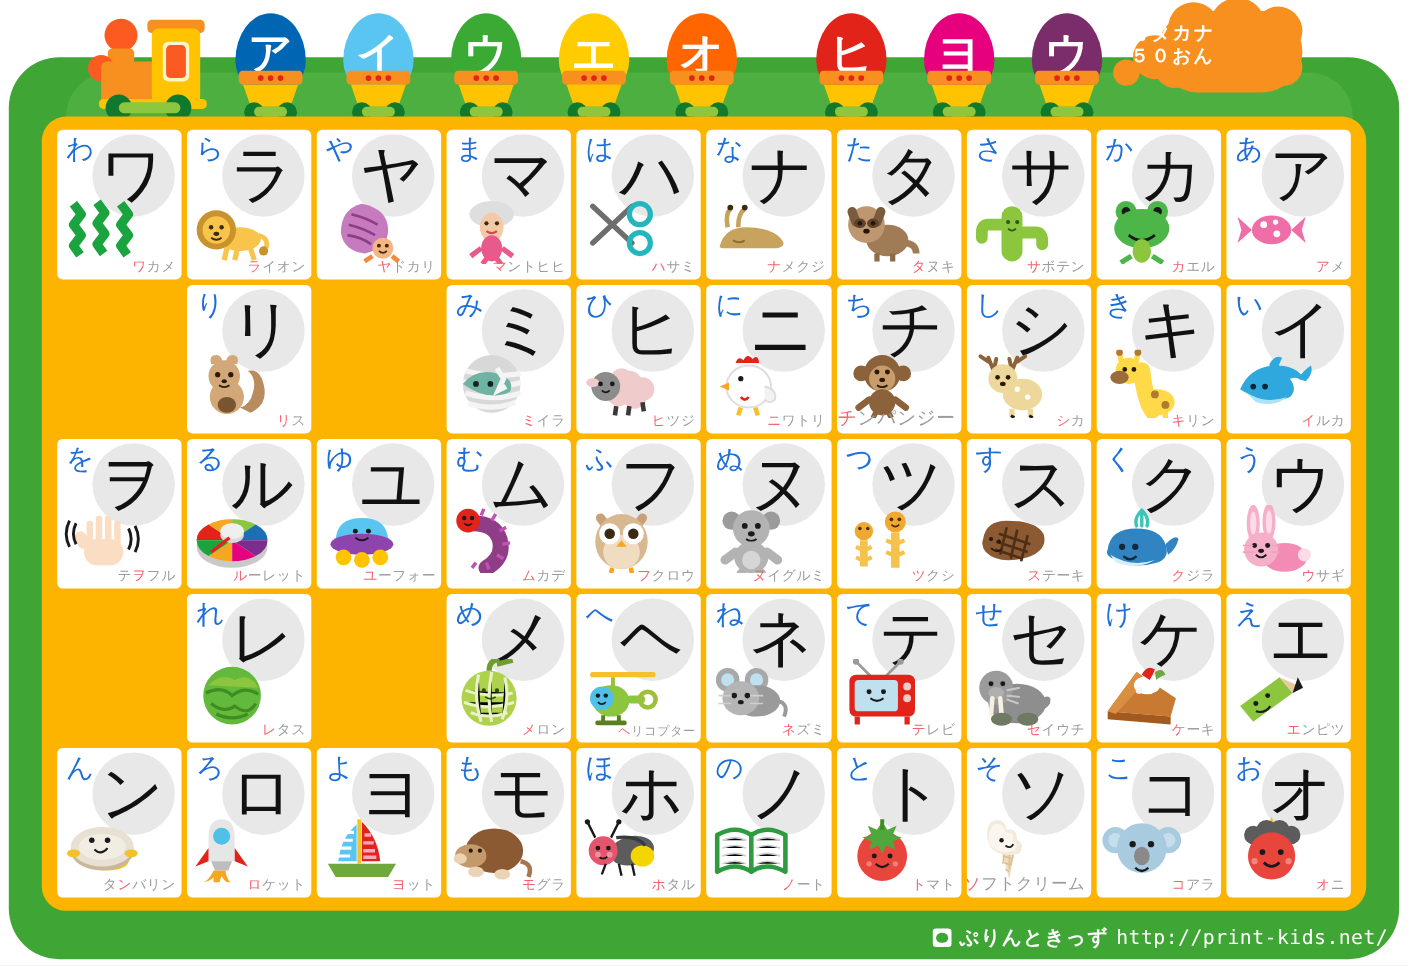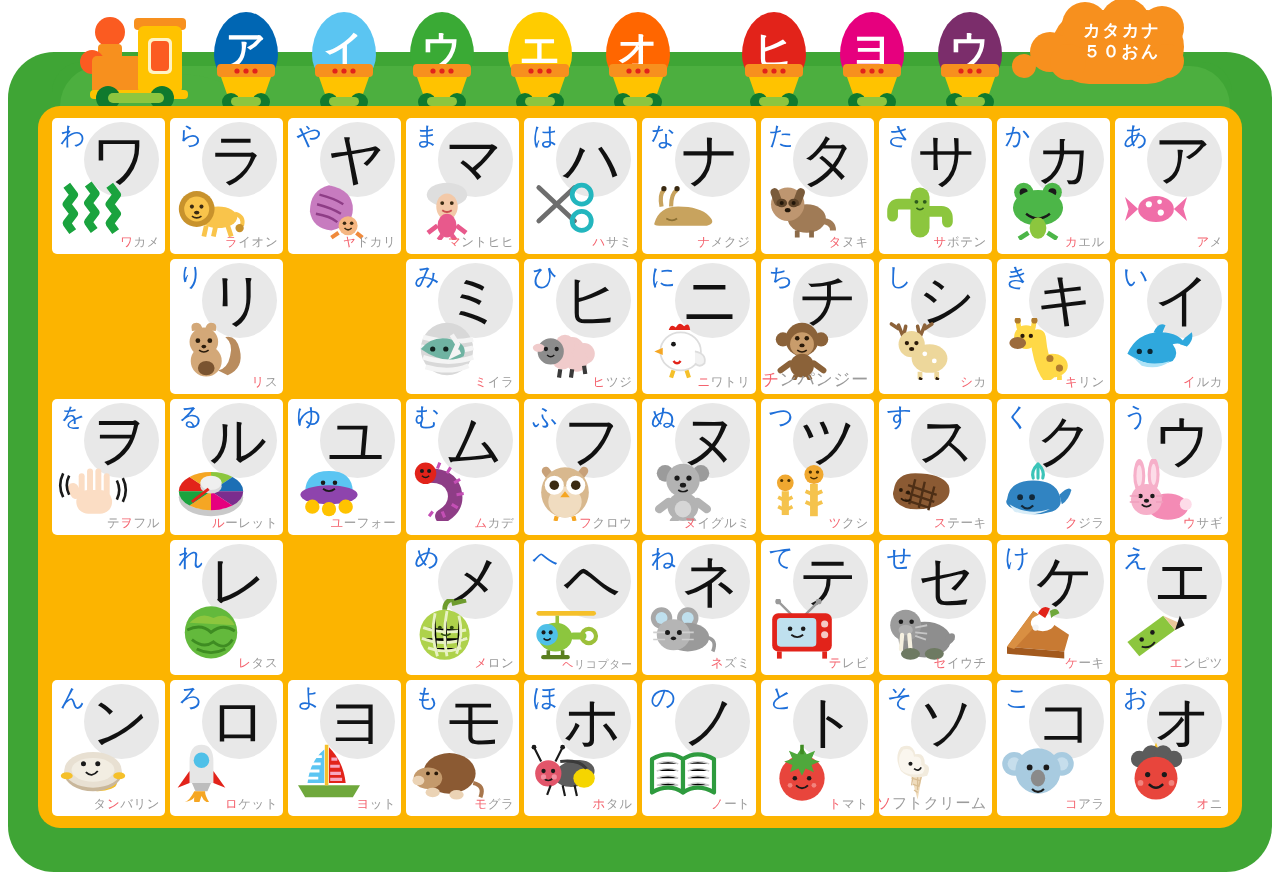--- a/index.html
+++ b/index.html
@@ -110,21 +110,21 @@
   .cloud:after{
     content:"";position:absolute;left:-40px;top:44px;width:24px;height:24px;
     background:#F7901E;border-radius:50%;
   }
   .cloud-b1{position:absolute;left:1062px;top:2px;width:46px;height:46px;background:#F7901E;border-radius:50%;}
   .cloud-b2{position:absolute;left:1100px;top:-2px;width:50px;height:50px;background:#F7901E;border-radius:50%;}
   .cloud-b3{position:absolute;left:1140px;top:6px;width:44px;height:44px;background:#F7901E;border-radius:50%;}
   .cloud-b4{position:absolute;left:1050px;top:44px;width:36px;height:36px;background:#F7901E;border-radius:50%;}
   .cloud-b5{position:absolute;left:1150px;top:44px;width:34px;height:34px;background:#F7901E;border-radius:50%;}
   .cloud-txt{
-    position:absolute;left:1062px;top:20px;width:120px;
+    position:absolute;left:1006px;top:20px;width:120px;
     text-align:center;color:#fff;line-height:1.25;
     font-size:17px;font-weight:bold;letter-spacing:2px;
     font-family:"DejaVu Sans","Liberation Sans",sans-serif;
     z-index:5;
   }
 
   
   .footer{
     position:absolute;right:18px;bottom:14px;
     display:flex;align-items:center;gap:7px;
@@ -1158,14 +1158,19 @@
             <circle cx="37" cy="29" r="2.2" fill="#1A1A1A"></circle>
             <path d="M24 37 q6 6 12 0" stroke="#1A1A1A" stroke-width="2" fill="none"></path>
             <circle cx="17" cy="36" r="2.4" fill="#F2847D"></circle>
             <circle cx="43" cy="36" r="2.4" fill="#F2847D"></circle>
           </svg>
         </div>
         <div class="word"><span class="hi">オ</span><span>ニ</span></div>
       </div>
     </div>
 
+  <div class="footer">
+    <span class="logo"></span>
+    <span class="brand">ぷりんときっず</span>
+    <span class="url">http://print-kids.net/</span>
+  </div>
 
 </div>
 
 </body></html>

